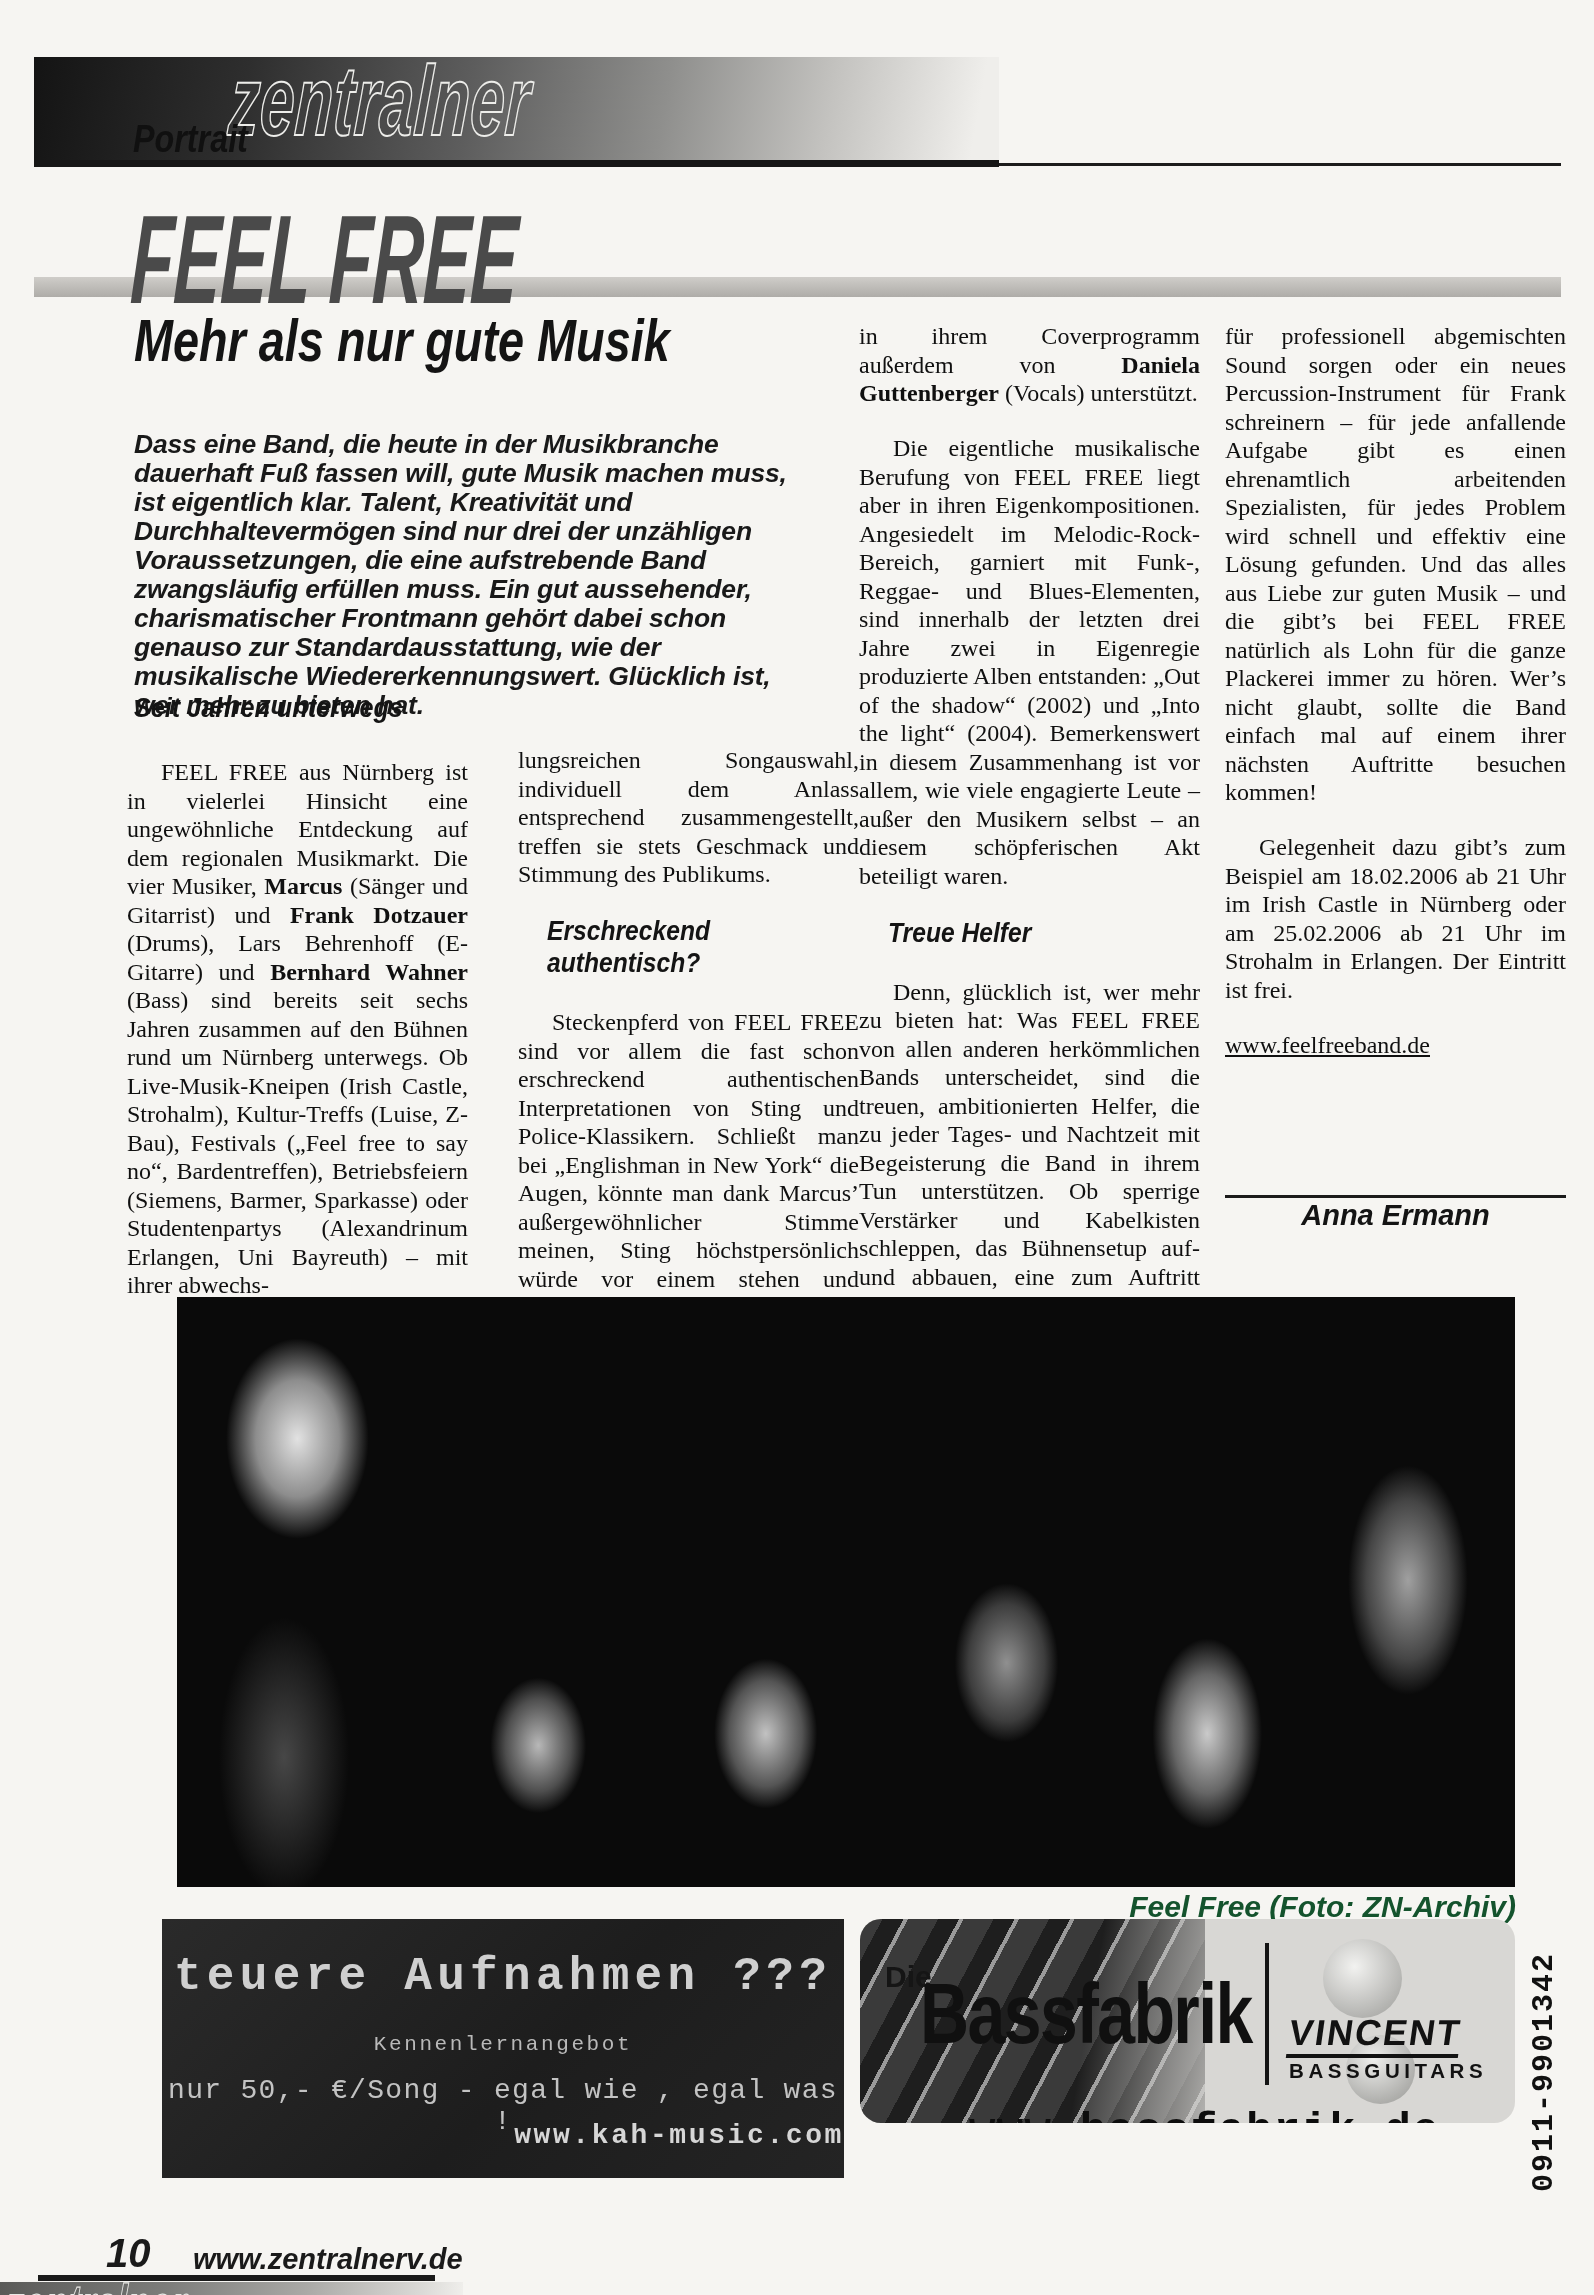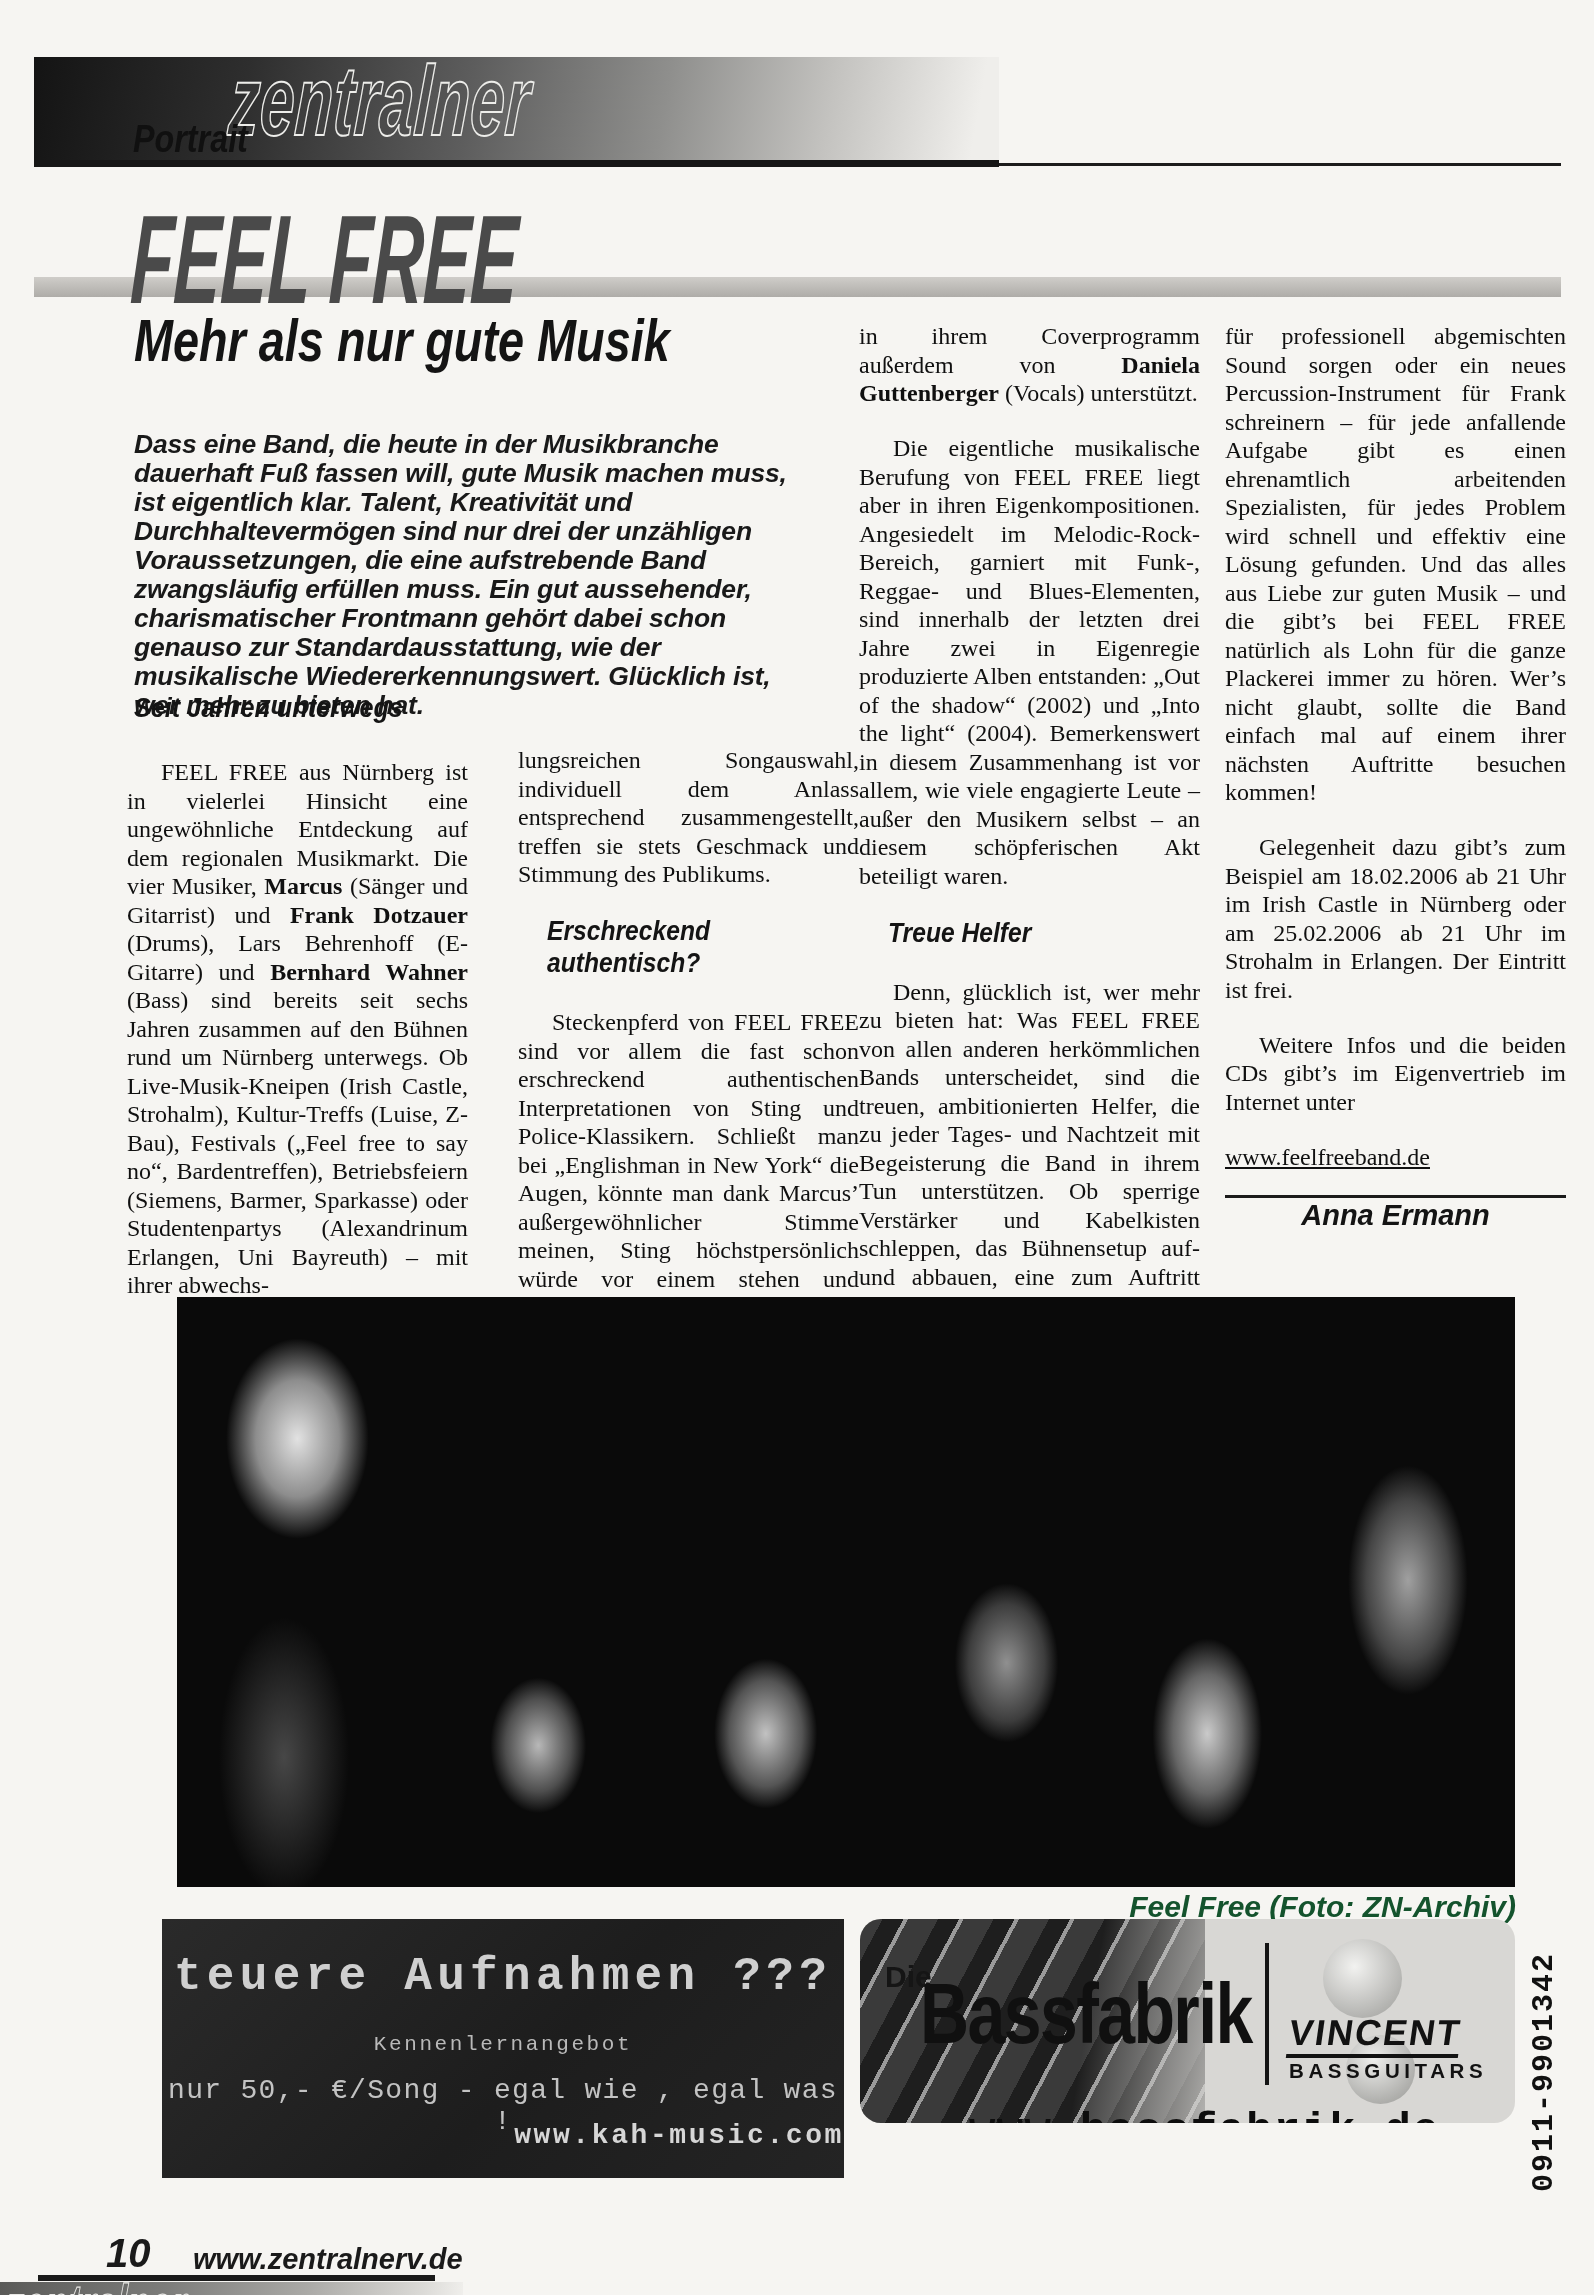--- a/index.html
+++ b/index.html
@@ -204,21 +204,20 @@
 <div class="col col-3">
   <p>in ihrem Coverprogramm außerdem von <b>Daniela Guttenberger</b> (Vocals) unterstützt.</p>
   <p class="indent">Die eigentliche musikalische Berufung von FEEL FREE liegt aber in ihren Eigenkompositionen. Angesiedelt im Melodic-Rock-Bereich, garniert mit Funk-, Reggae- und Blues-Elementen, sind innerhalb der letzten drei Jahre zwei in Eigenregie produzierte Alben entstanden: „Out of the shadow“ (2002) und „Into the light“ (2004). Bemerkenswert in diesem Zusammenhang ist vor allem, wie viele engagierte Leute – außer den Musikern selbst – an diesem schöpferischen Akt beteiligt waren.</p>
   <div class="subhead"><span>Treue Helfer</span></div>
   <p class="indent">Denn, glücklich ist, wer mehr zu bieten hat: Was FEEL FREE von allen anderen herkömmlichen Bands unterscheidet, sind die treuen, ambitionierten Helfer, die zu jeder Tages- und Nachtzeit mit Begeisterung die Band in ihrem Tun unterstützen. Ob sperrige Verstärker und Kabelkisten schleppen, das Bühnensetup auf- und abbauen, eine zum Auftritt passende Lightshow entwickeln,</p>
 </div>
 
 <div class="col col-4">
   <p>für professionell abgemischten Sound sorgen oder ein neues Percussion-Instrument für Frank schreinern – für jede anfallende Aufgabe gibt es einen ehrenamtlich arbeitenden Spezialisten, für jedes Problem wird schnell und effektiv eine Lösung gefunden. Und das alles aus Liebe zur guten Musik – und die gibt’s bei FEEL FREE natürlich als Lohn für die ganze Plackerei immer zu hören. Wer’s nicht glaubt, sollte die Band einfach mal auf einem ihrer nächsten Auftritte besuchen kommen!</p>
   <p class="indent">Gelegenheit dazu gibt’s zum Beispiel am 18.02.2006 ab 21 Uhr im Irish Castle in Nürnberg oder am 25.02.2006 ab 21 Uhr im Strohalm in Erlangen. Der Eintritt ist frei.</p>
-  <p class="indent">Weitere Infos und die beiden CDs gibt’s im Eigenvertrieb im Internet unter</p>
   <p class="website-line">www.feelfreeband.de</p>
 </div>
 
 <div class="byline-rule"></div>
 <div class="byline">Anna Ermann</div>
 
 <div class="band-photo"></div>
 <div class="photo-caption">Feel Free (Foto: ZN-Archiv)</div>
 
 <div class="ad-kah">

